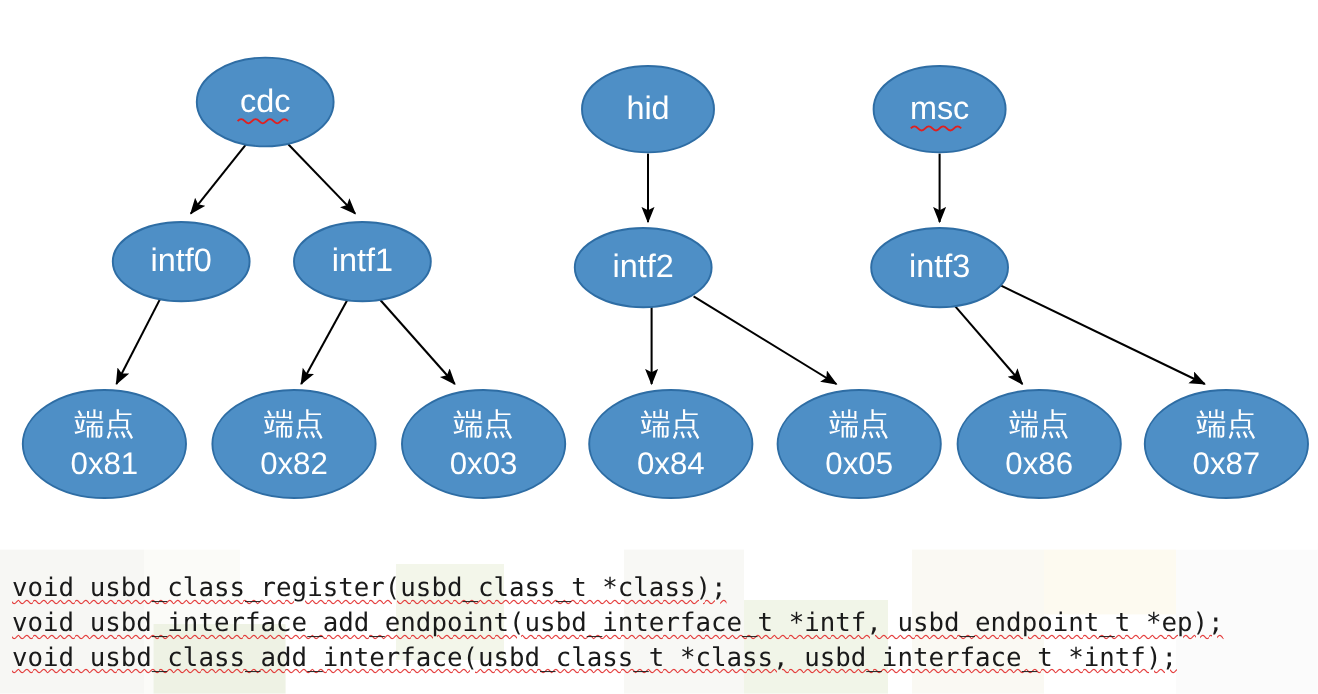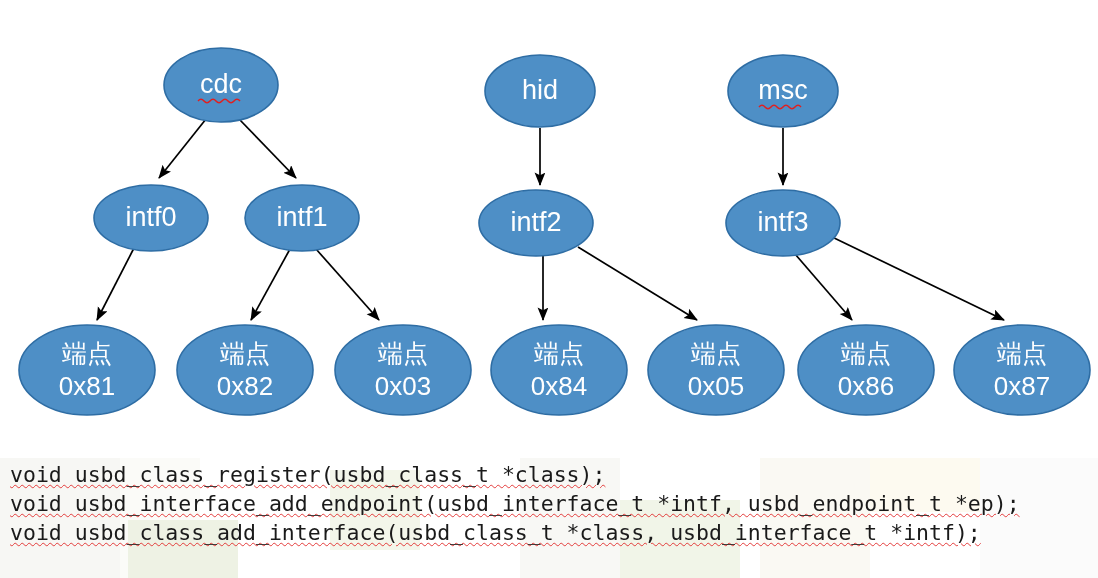--- a/index.html
+++ b/index.html
@@ -59,21 +59,21 @@
   .squiggle {
     stroke: #e02020;
     stroke-width: 1.5;
     fill: none;
   }
 
   
   #code-block {
     position: absolute;
     left: 10px;
-    top: 460px;
+    top: 476px;
     width: 1080px;
   }
   .code-line {
     font-family: "DejaVu Sans Mono", "Liberation Mono", monospace;
     font-size: 21.5px;
     line-height: 29px;
     color: #1a1a1a;
     white-space: pre;
     letter-spacing: 0px;
     position: relative;

